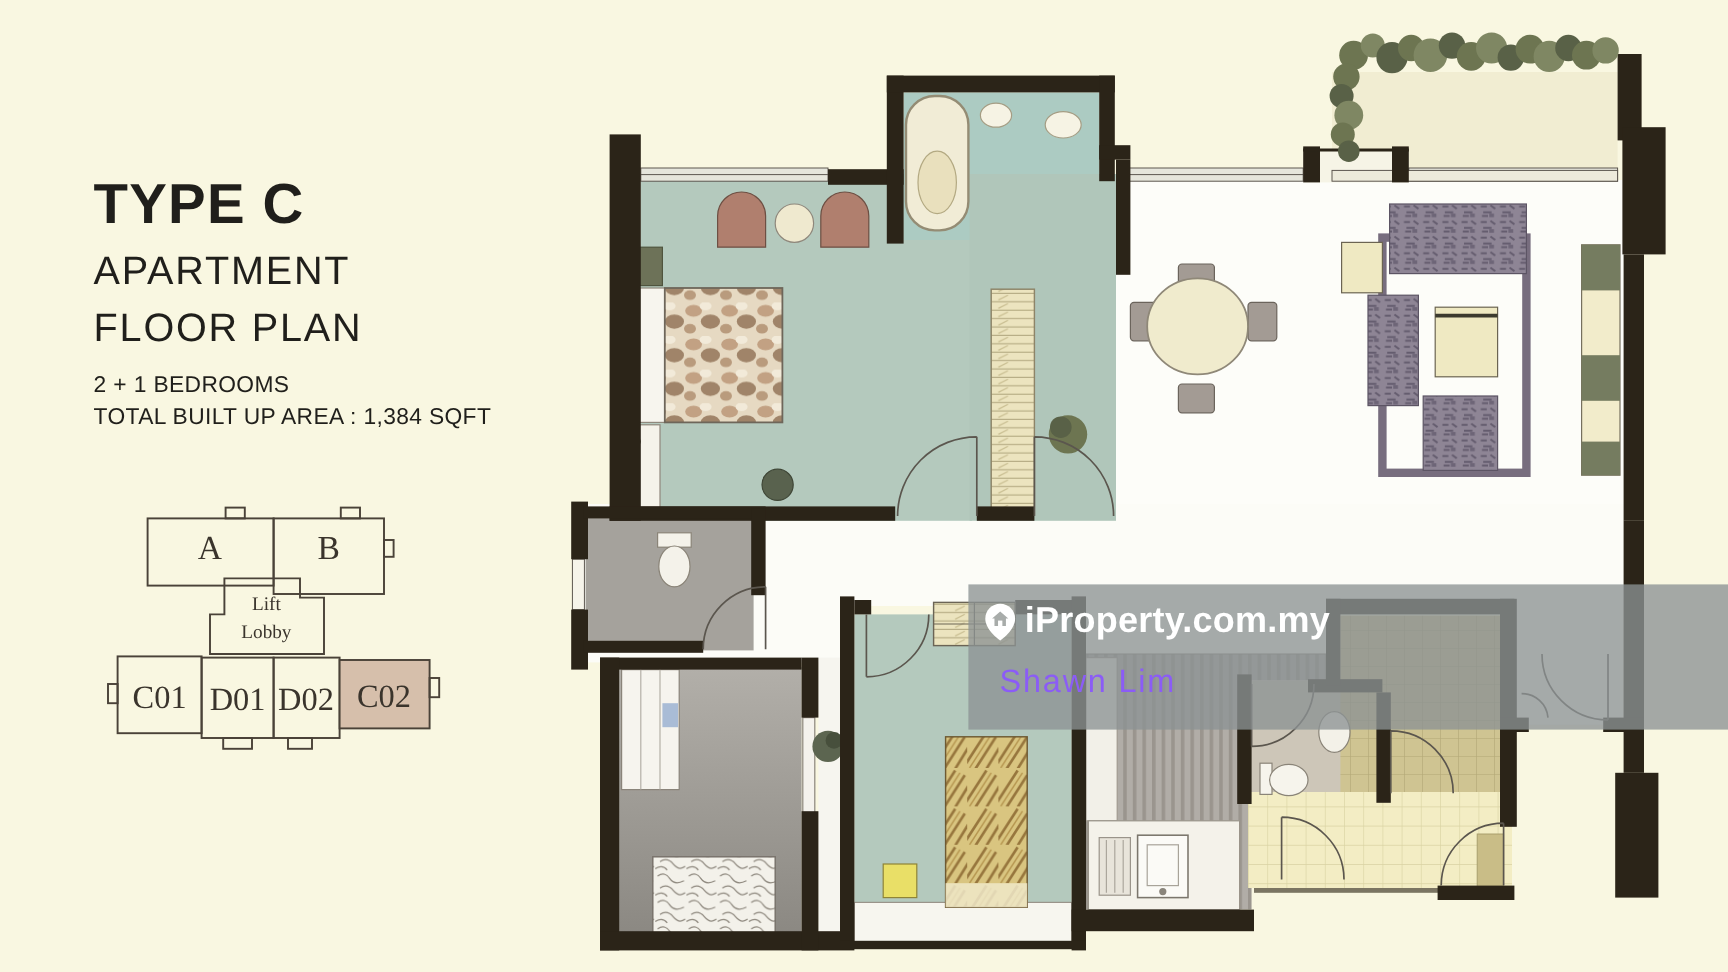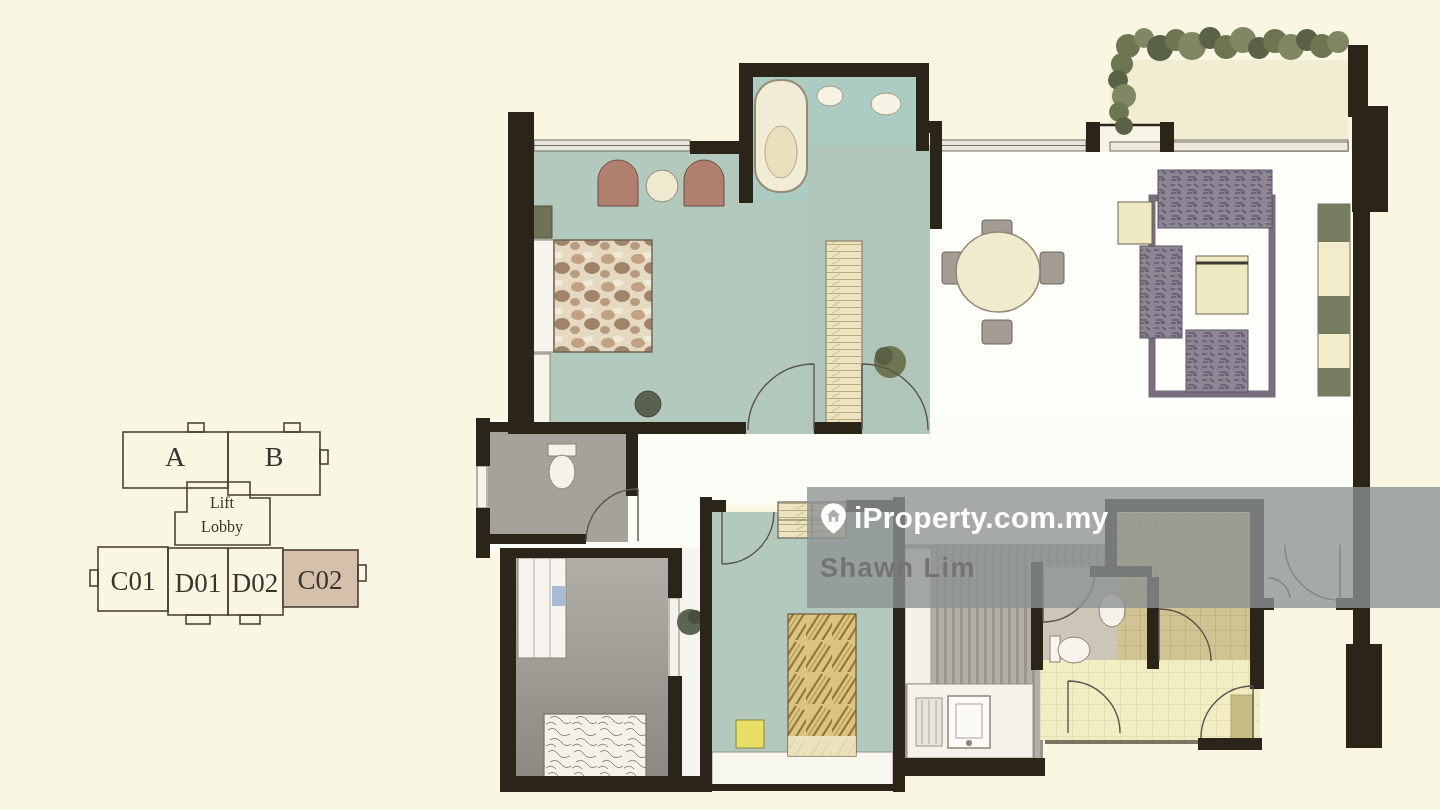--- a/index.html
+++ b/index.html
@@ -16,28 +16,35 @@
   
   .keyplan{position:absolute;left:88px;top:410px;z-index:3;}
   .kp-label{font-family:"Liberation Serif",serif;fill:#3a342c;}
   
   .floorplan{position:absolute;left:0;top:0;z-index:1;}
   
   .wm{position:absolute;left:807px;top:487px;width:740px;height:121px;
       background:rgba(140,146,148,0.78);z-index:5;color:#ffffff;}
   .wm-row{position:absolute;left:13px;top:14px;display:flex;align-items:center;gap:7px;}
   .wm-brand{font-size:30px;font-weight:700;letter-spacing:.2px;color:#fff;}
-  .wm-agent{position:absolute;left:13px;top:66px;font-size:27px;font-weight:700;
-            letter-spacing:1.5px;color:#737373;}
+  .wm-agent{position:absolute;left:26px;top:66px;font-size:27px;font-weight:400;
+            letter-spacing:1.5px;color:#8b5cf6;}
 </style>
 </head>
 <body>
 
 <div class="stage">
 
+  <div class="info-panel">
+    <p class="info-title">TYPE C</p>
+    <p class="info-sub">APARTMENT</p>
+    <p class="info-sub last">FLOOR PLAN</p>
+    <p class="info-detail">2 + 1 BEDROOMS</p>
+    <p class="info-detail">TOTAL BUILT UP AREA : 1,384 SQFT</p>
+  </div>
 
   <svg class="keyplan" width="292" height="240" viewBox="0 0 292 240">
     <g fill="none" stroke="#4a4238" stroke-width="1.6">
       <rect x="35" y="22" width="105" height="56"></rect>
       <rect x="140" y="22" width="92" height="63"></rect>
       <rect x="100" y="13" width="16" height="9"></rect>
       <rect x="196" y="13" width="16" height="9"></rect>
       <rect x="232" y="40" width="8" height="14"></rect>
       <path d="M99 78 V72 H162 V88 H182 V135 H87 V102 H99 Z"></path>
       <rect x="10" y="137" width="70" height="64"></rect>

